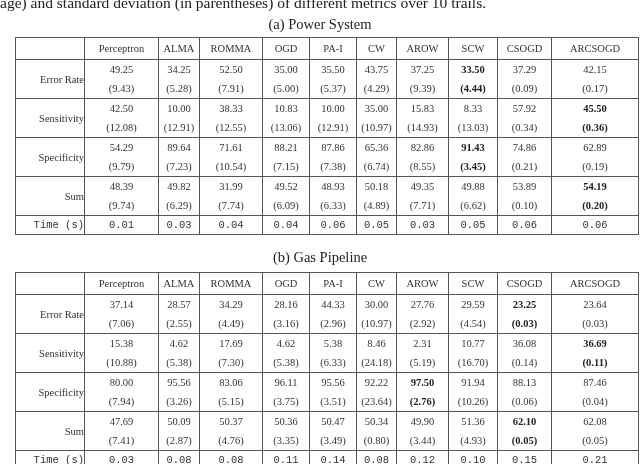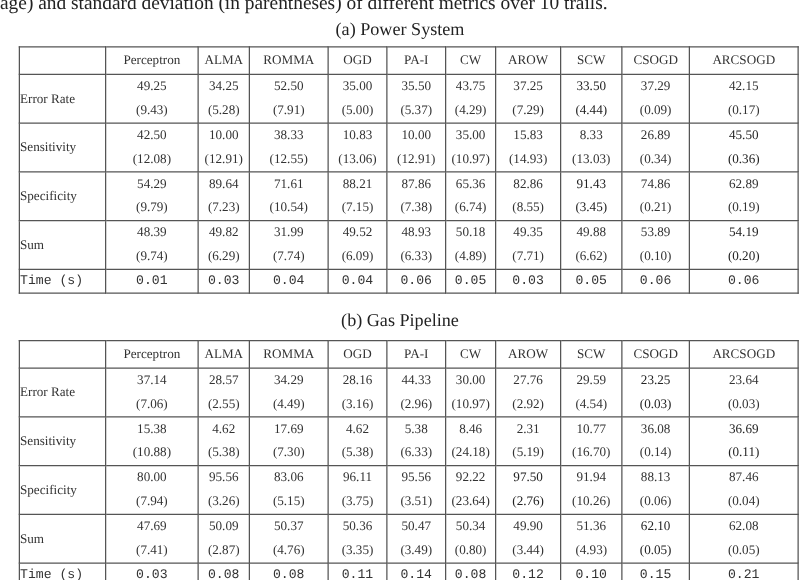--- a/index.html
+++ b/index.html
@@ -57,39 +57,39 @@
       padding: 0;
       font-weight: normal;
       vertical-align: middle;
     }
     table.res th {
       height: 21px;
       line-height: 21px;
       margin-left: 40px;
     }
     table.res td.metric {
-      text-align: left;
+      text-align: right;
     }
     .cell-pair {
       display: flex;
       flex-direction: column;
       justify-content: center;
     }
     .cell-pair span {
       display: block;
       line-height: 19px;
       height: 19px;
     }
     table.res td.timecell {
       height: 18px;
       line-height: 18px;
       font-family: Liberation Mono, monospace;
     }
     .bold {
-      font-weight: normal;
+      font-weight: bold;
       color: #222;
     }
   </style>
 </head>
 <body>
 
 <div class="caption-line">age) and standard deviation (in parentheses) of different metrics over 10 trails.</div>
 
 <div class="subtitle a">(a) Power System</div>
 <table class="res a">
@@ -156,21 +156,21 @@
         </td>
         <td>
           <div class="cell-pair">
             <span>43.75</span>
             <span>(4.29)</span>
           </div>
         </td>
         <td>
           <div class="cell-pair">
             <span>37.25</span>
-            <span>(7.29)</span>
+            <span>(9.39)</span>
           </div>
         </td>
         <td>
           <div class="cell-pair bold">
             <span>33.50</span>
             <span>(4.44)</span>
           </div>
         </td>
         <td>
           <div class="cell-pair">
@@ -230,21 +230,21 @@
           </div>
         </td>
         <td>
           <div class="cell-pair">
             <span>8.33</span>
             <span>(13.03)</span>
           </div>
         </td>
         <td>
           <div class="cell-pair">
-            <span>26.89</span>
+            <span>57.92</span>
             <span>(0.34)</span>
           </div>
         </td>
         <td>
           <div class="cell-pair bold">
             <span>45.50</span>
             <span>(0.36)</span>
           </div>
         </td>
       </tr>

